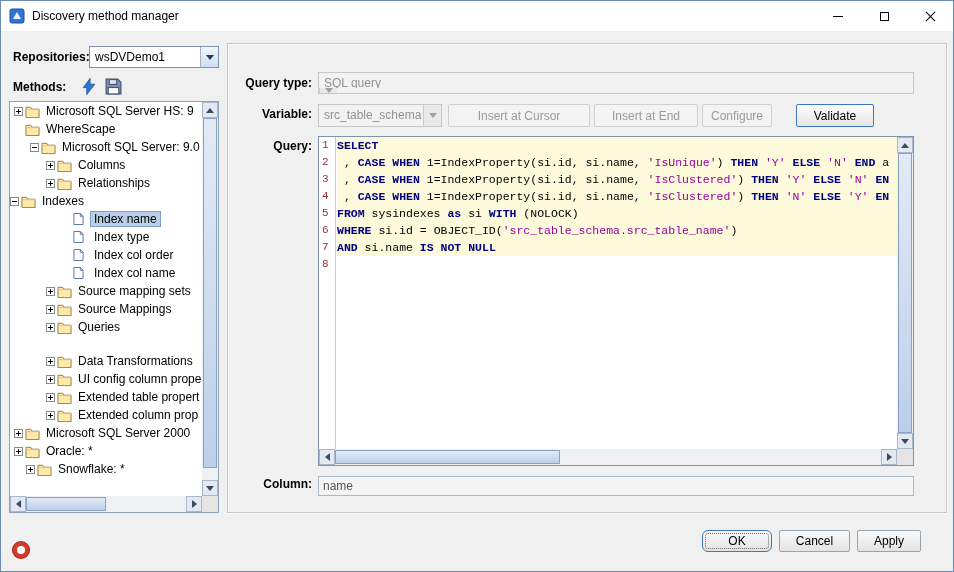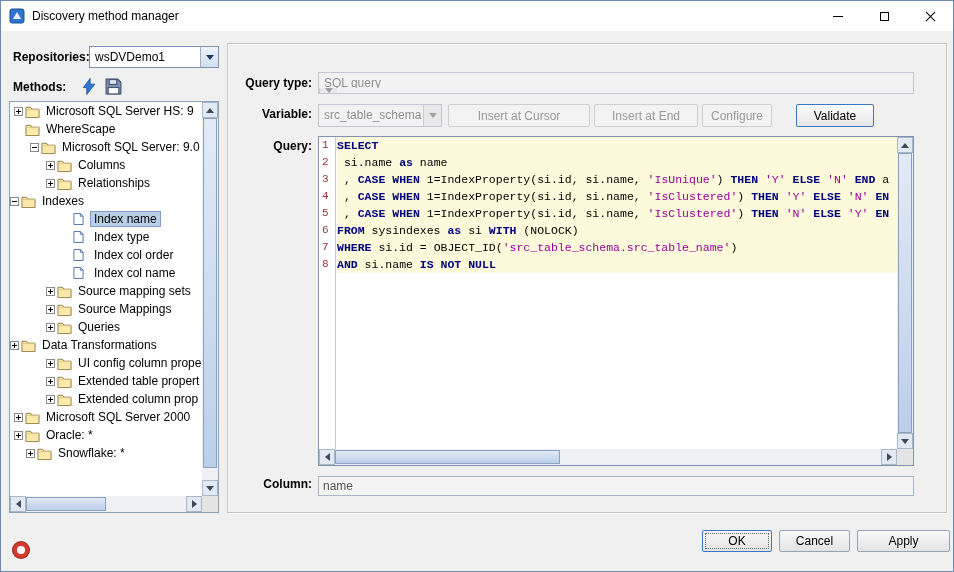--- a/index.html
+++ b/index.html
@@ -82,21 +82,21 @@
   .code-line.content{background:var(--linehl);}
   .tk-k{color:var(--kw); font-weight:bold;}
   .tk-s{color:var(--str);}
   .tk-p{color:#000;}
 
   
   .text-field{position:absolute; height:20px; border:1px solid #a9b7c6; background:#f4f4f4; color:#555; font-size:12px; padding:0 4px; font-family:"Liberation Sans",sans-serif;}
 
   
   .footer-btn{position:absolute; height:22px; font-size:12px; display:flex; align-items:center; justify-content:center; background:linear-gradient(#f9f9f9,#e3e3e3); border:1px solid #9aa4ae; border-radius:2px; cursor:default;}
-  .footer-btn.default{border-color:var(--accent); outline:1px dotted #666; outline-offset:-4px;}
+  .footer-btn.default{border-color:var(--accent); outline:1px dotted #666; outline-offset:-4px;border-radius:6px;}
   .support-icon{position:absolute; left:12px; top:511px; width:16px; height:16px; border-radius:50%; border:4px solid #d23b2e; background:#fff; box-shadow:0 0 0 1px #9c2417;}
 </style>
 </head>
 <body>
 
 <div id="window">
 
   <div class="titlebar">
     <span class="app-icon">
       <svg width="16" height="16" viewBox="0 0 16 16">
@@ -267,21 +267,21 @@
           <div class="tree-row" style="padding-left: 36px;">
             <span class="expander plus"></span>
             <span class="tree-ic">
               <svg width="15" height="13" viewBox="0 0 16 13">
                 <path d="M1 2 h5 l1.5 2 H15 v9 H1 z" fill="#ffe9a8" stroke="#8a7a4a"></path>
                 <path d="M1 4.5 h14" stroke="#d9c687"></path>
               </svg>
             </span>
             <span class="tree-label">Queries</span>
           </div>
-          <div class="tree-row" style="">
+          <div class="tree-row" style="padding-left: 36px; margin-top: 16px;">
             <span class="expander plus"></span>
             <span class="tree-ic">
               <svg width="15" height="13" viewBox="0 0 16 13">
                 <path d="M1 2 h5 l1.5 2 H15 v9 H1 z" fill="#ffe9a8" stroke="#8a7a4a"></path>
                 <path d="M1 4.5 h14" stroke="#d9c687"></path>
               </svg>
             </span>
             <span class="tree-label">Data Transformations</span>
           </div>
           <div class="tree-row" style="padding-left: 36px;">
@@ -396,21 +396,20 @@
             <div class="ln">2</div>
             <div class="ln">3</div>
             <div class="ln">4</div>
             <div class="ln">5</div>
             <div class="ln">6</div>
             <div class="ln">7</div>
             <div class="ln">8</div>
           </div>
         <div class="code-area" id="code-lines">
             <div class="code-line content"><span class="tk-k">SELECT</span></div>
-            <div class="code-line content"><span class="tk-p"> si.name </span><span class="tk-k">as</span><span class="tk-p"> name</span></div>
             <div class="code-line content"><span class="tk-p"> , </span><span class="tk-k">CASE</span><span class="tk-p"> </span><span class="tk-k">WHEN</span><span class="tk-p"> 1=IndexProperty(si.id, si.name, </span><span class="tk-s">'IsUnique'</span><span class="tk-p">) </span><span class="tk-k">THEN</span><span class="tk-p"> </span><span class="tk-s">'Y'</span><span class="tk-p"> </span><span class="tk-k">ELSE</span><span class="tk-p"> </span><span class="tk-s">'N'</span><span class="tk-p"> </span><span class="tk-k">END</span><span class="tk-p"> a</span></div>
             <div class="code-line content"><span class="tk-p"> , </span><span class="tk-k">CASE</span><span class="tk-p"> </span><span class="tk-k">WHEN</span><span class="tk-p"> 1=IndexProperty(si.id, si.name, </span><span class="tk-s">'IsClustered'</span><span class="tk-p">) </span><span class="tk-k">THEN</span><span class="tk-p"> </span><span class="tk-s">'Y'</span><span class="tk-p"> </span><span class="tk-k">ELSE</span><span class="tk-p"> </span><span class="tk-s">'N'</span><span class="tk-p"> </span><span class="tk-k">EN</span></div>
             <div class="code-line content"><span class="tk-p"> , </span><span class="tk-k">CASE</span><span class="tk-p"> </span><span class="tk-k">WHEN</span><span class="tk-p"> 1=IndexProperty(si.id, si.name, </span><span class="tk-s">'IsClustered'</span><span class="tk-p">) </span><span class="tk-k">THEN</span><span class="tk-p"> </span><span class="tk-s">'N'</span><span class="tk-p"> </span><span class="tk-k">ELSE</span><span class="tk-p"> </span><span class="tk-s">'Y'</span><span class="tk-p"> </span><span class="tk-k">EN</span></div>
             <div class="code-line content"><span class="tk-k">FROM</span><span class="tk-p"> sysindexes </span><span class="tk-k">as</span><span class="tk-p"> si </span><span class="tk-k">WITH</span><span class="tk-p"> (NOLOCK)</span></div>
             <div class="code-line content"><span class="tk-k">WHERE</span><span class="tk-p"> si.id = OBJECT_ID(</span><span class="tk-s">'src_table_schema.src_table_name'</span><span class="tk-p">)</span></div>
             <div class="code-line content"><span class="tk-k">AND</span><span class="tk-p"> si.name </span><span class="tk-k">IS</span><span class="tk-p"> </span><span class="tk-k">NOT</span><span class="tk-p"> </span><span class="tk-k">NULL</span></div>
           </div>
         <div class="sb v" style="right:0; top:0; bottom:16px;">
           <div class="sb-btn t">
               <span class="tri up"></span>
@@ -431,17 +430,17 @@
         </div>
         <div class="sb-corner"></div>
       </div>
 
       <div class="r-label" style="top:433px;">Column:</div>
       <input class="text-field" style="left: 90px; top: 432px; width: 596px;" value="name">
     </div>
 
     <div class="footer-btn default" style="left:701px; top:499px; width:70px;">OK</div>
     <div class="footer-btn" style="left:778px; top:499px; width:71px;">Cancel</div>
-    <div class="footer-btn" style="left:856px; top:499px; width:93px;">Apply</div>
+    <div class="footer-btn" style="left:856px; top:499px; width:64px;">Apply</div>
     <div class="support-icon"></div>
 
   </div>
 </div>
 
 </body></html>

